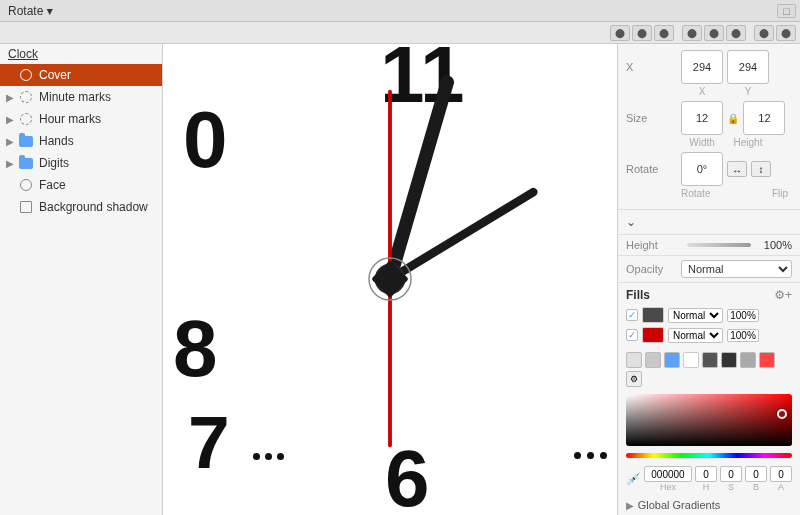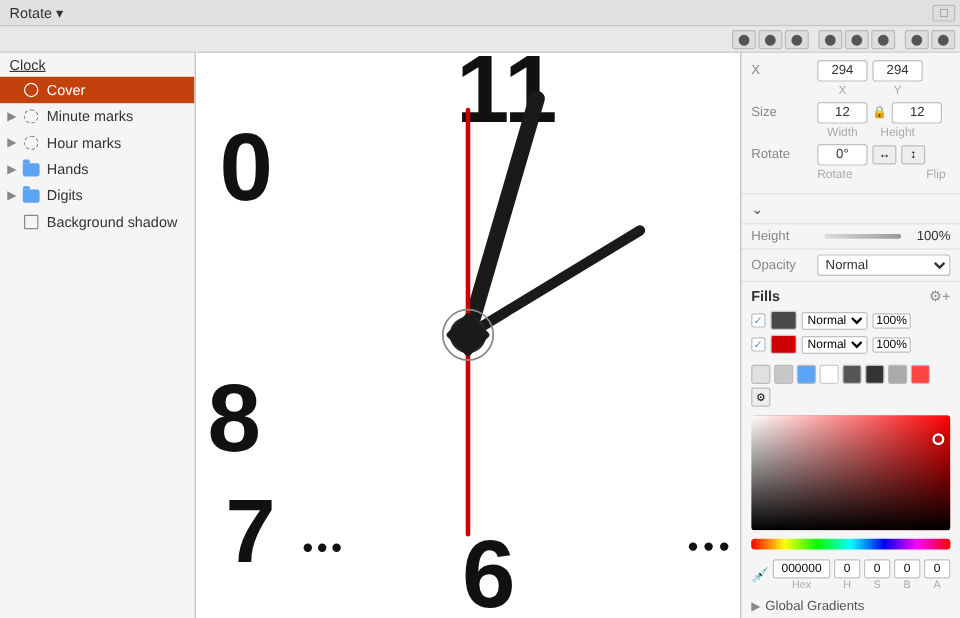--- a/index.html
+++ b/index.html
@@ -30,21 +30,21 @@
     
     .right-panel { width: 183px; background: #f5f5f5; border-left: 1px solid #d0d0d0; display: flex; flex-direction: column; overflow-y: auto; }
 
     
     .toolbar-row { height: 24px; background: #e8e8e8; border-bottom: 1px solid #ccc; display: flex; align-items: center; padding: 0 4px; gap: 2px; }
     .toolbar-btn { width: 20px; height: 16px; background: #ddd; border: 1px solid #bbb; border-radius: 2px; display: flex; align-items: center; justify-content: center; font-size: 9px; color: #555; cursor: pointer; }
 
     .prop-section { padding: 6px 8px; border-bottom: 1px solid #e0e0e0; }
     .prop-row { display: flex; align-items: center; margin-bottom: 4px; }
     .prop-label { font-size: 11px; color: #888; width: 55px; flex-shrink: 0; }
-    .prop-input { width: 42px; height: 18px; border: 1px solid #c0c0c0; border-radius: 3px; background: white; font-size: 11px; text-align: center; color: #333; }
+    .prop-input { width: 42px; height: 34px; border: 1px solid #c0c0c0; border-radius: 3px; background: white; font-size: 11px; text-align: center; color: #333; }
     .prop-sub-label { font-size: 10px; color: #aaa; text-align: center; width: 42px; }
     .prop-pair { display: flex; align-items: center; gap: 4px; }
     .lock-icon { font-size: 10px; color: #888; }
 
     .shared-style-row { display: flex; align-items: center; padding: 5px 8px; border-bottom: 1px solid #e0e0e0; }
     .shared-style-text { font-size: 12px; color: #555; flex: 1; font-style: italic; }
     .dropdown-arrow { font-size: 12px; color: #555; cursor: pointer; }
 
     .opacity-row { display: flex; align-items: center; padding: 4px 8px; border-bottom: 1px solid #e0e0e0; }
     .opacity-label { font-size: 11px; color: #888; width: 55px; }
@@ -135,20 +135,27 @@
           <div class="folder-icon"></div>
         </span>
       <span class="layer-label">Hands</span>
     </div>
     <div class="layer-item">
       <span class="expand-arrow">▶</span>
       <span class="layer-icon">
           <div class="folder-icon"></div>
         </span>
       <span class="layer-label">Digits</span>
+    </div>
+    <div class="layer-item">
+      <span class="expand-arrow"> </span>
+      <span class="layer-icon">
+          <div class="circle-icon"></div>
+        </span>
+      <span class="layer-label">Face</span>
     </div>
     <div class="layer-item">
       <span class="expand-arrow"> </span>
       <span class="layer-icon">
           <div class="square-icon"></div>
         </span>
       <span class="layer-label">Background shadow</span>
     </div>
   </div>
 

